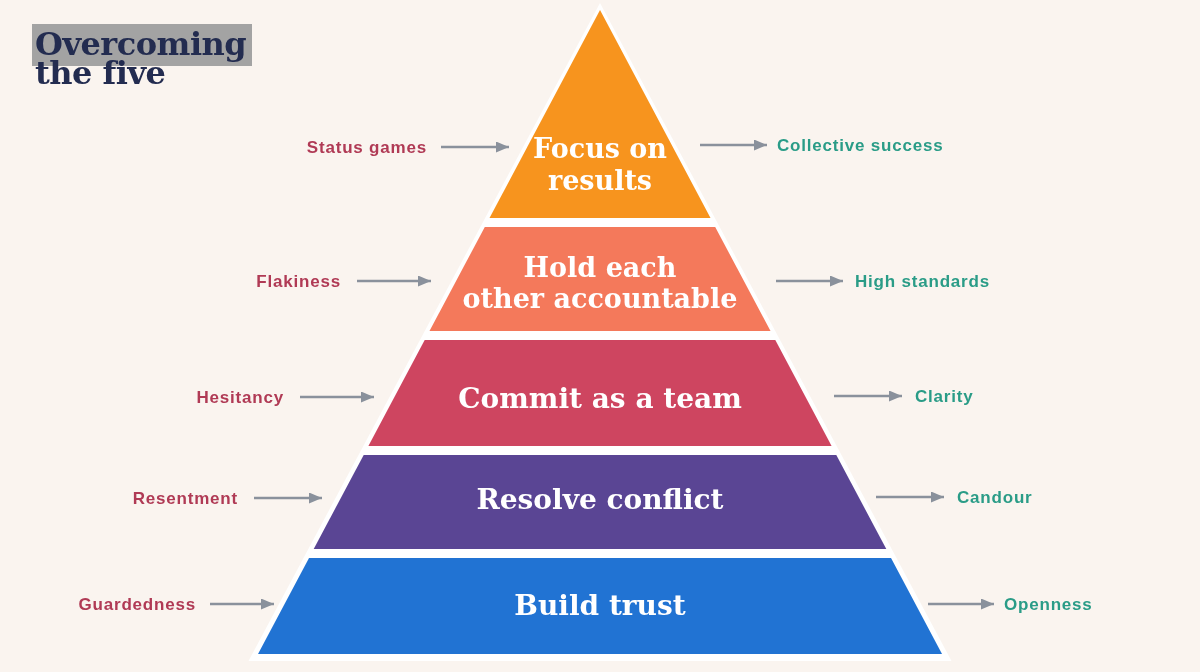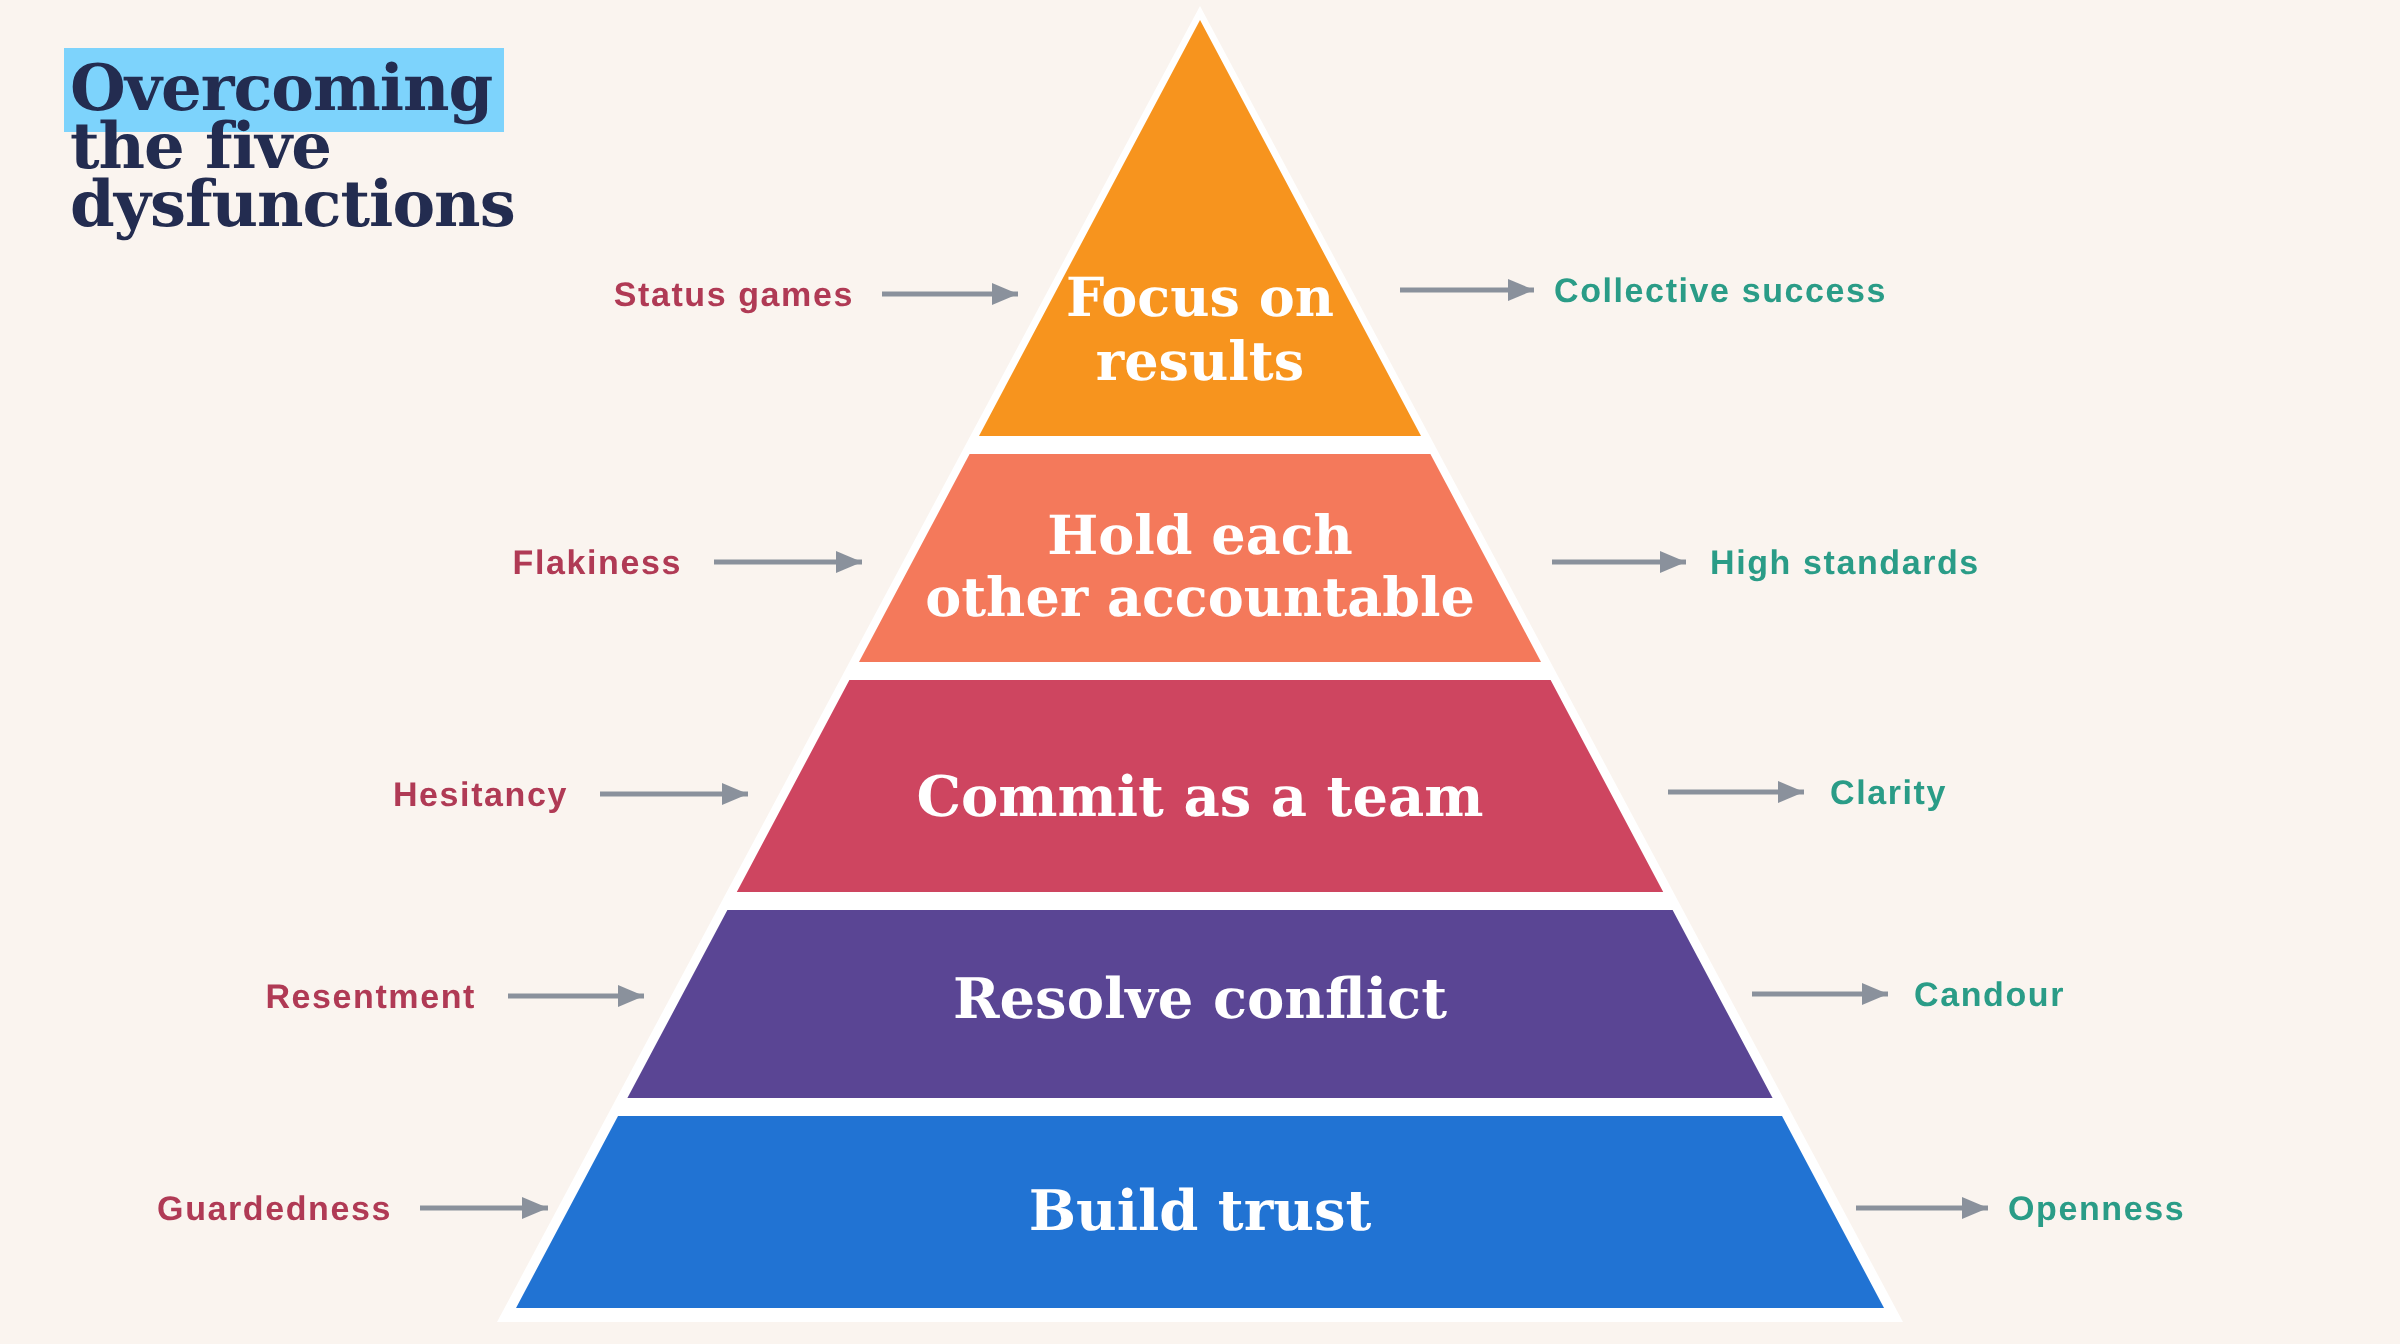--- a/index.html
+++ b/index.html
@@ -23,21 +23,21 @@
     left: 35px;
     top: 30px;
     font-family: "DejaVu Serif", serif;
     font-weight: bold;
     font-size: 32px;
     line-height: 29px;
     color: #232C50;
     letter-spacing: -0.5px;
   }
   .title .hl {
-    background: #7dd3fc;
+    background: #a3a3a3;
     padding: 1px 6px 3px 3px;
     margin-left: -3px;
     box-decoration-break: clone;
   }
   .title div { white-space: nowrap; }
   svg { position: absolute; inset: 0; }
   .level-text {
     font-family: "DejaVu Serif", serif;
     font-weight: bold;
     fill: #FFFFFF;
@@ -55,21 +55,20 @@
   .seg { stroke: #FFFFFF; stroke-width: 3; stroke-linejoin: round; paint-order: stroke; }
 </style>
 </head>
 <body>
 
 <div class="stage">
 
   <div class="title">
     <div><span class="hl">Overcoming</span></div>
     <div>the five</div>
-    <div>dysfunctions</div>
   </div>
 
   <svg width="1200" height="672" viewBox="0 0 1200 672">
     <defs>
       <marker id="ah" markerUnits="userSpaceOnUse" markerWidth="14" markerHeight="12" refX="13" refY="5.5" orient="auto">
         <path d="M0,0 L13,5.5 L0,11 Z" fill="#8A919C"></path>
       </marker>
     </defs>
 
     <polygon points="600,3 248.5,661 951.5,661" fill="#FFFFFF"></polygon>

